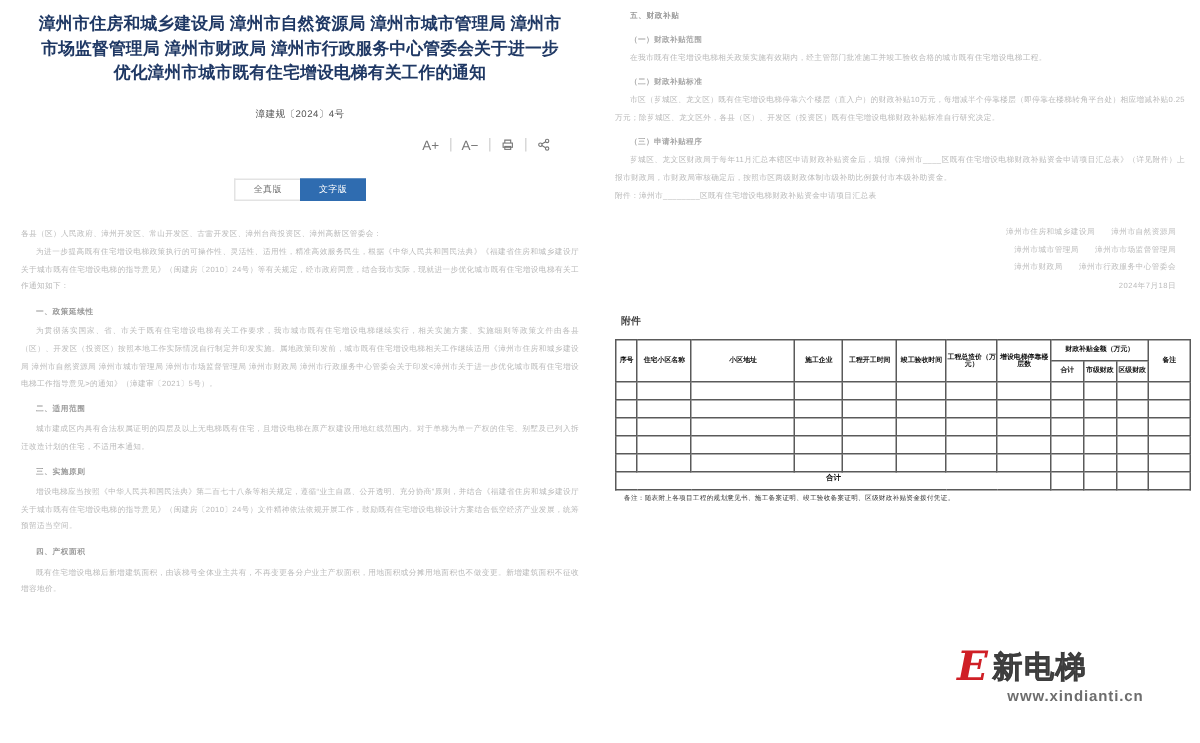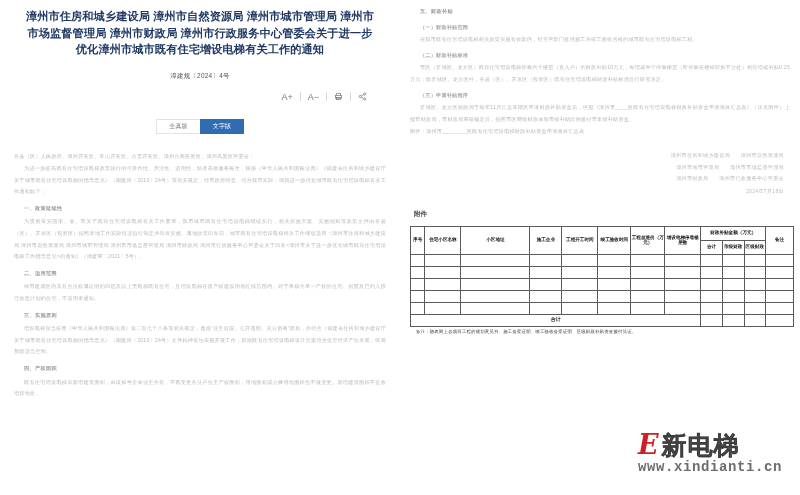--- a/index.html
+++ b/index.html
@@ -88,26 +88,26 @@
   }
 
   
   .watermark{
     position:absolute;right:2px;bottom:2px;width:160px;height:62px;
     pointer-events:none;
   }
   .wm-row{display:flex;align-items:center;gap:3px;}
   .wm-e{font-size:27px;color:#cf1f26;font-family:"DejaVu Serif",serif;
         font-style:italic;font-weight:700;line-height:27px;}
-  .wm-cn{font-size:25px;color:#58585a;font-weight:700;line-height:26px;
+  .wm-cn{font-size:20px;color:#58585a;font-weight:700;line-height:26px;
          letter-spacing:1px;-webkit-text-stroke:.4px #3c3c3c;}
   .wm-url{
-    font-size:14px;color:#6d6d6d;font-weight:700;letter-spacing:.6px;
-    margin-top:1px;text-align:left;width:158px;
-    font-family:Liberation Mono, monospace;
+    font-size:10px;color:#6d6d6d;font-weight:700;letter-spacing:.6px;
+    margin-top:1px;text-align:center;width:158px;
+    font-family:Liberation Sans, sans-serif;
   }
 </style>
 </head>
 <body>
 
 <div class="page">
 
   <div class="col col-left">
 
     <div class="doc-title">漳州市住房和城乡建设局 漳州市自然资源局 漳州市城市管理局 漳州市市场监督管理局 漳州市财政局 漳州市行政服务中心管委会关于进一步优化漳州市城市既有住宅增设电梯有关工作的通知</div>

